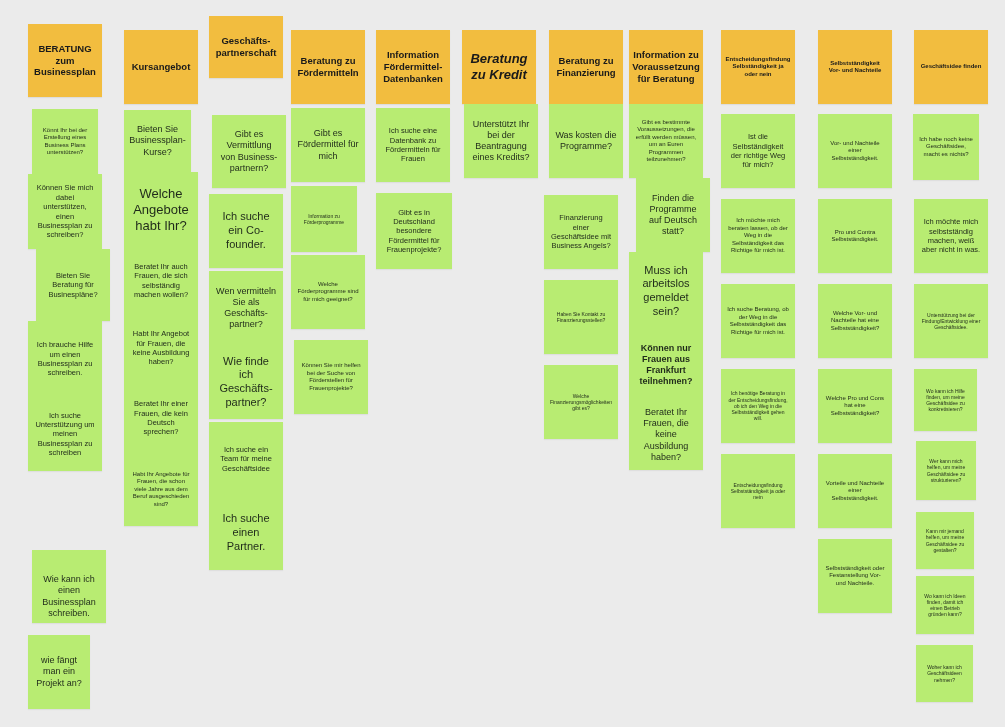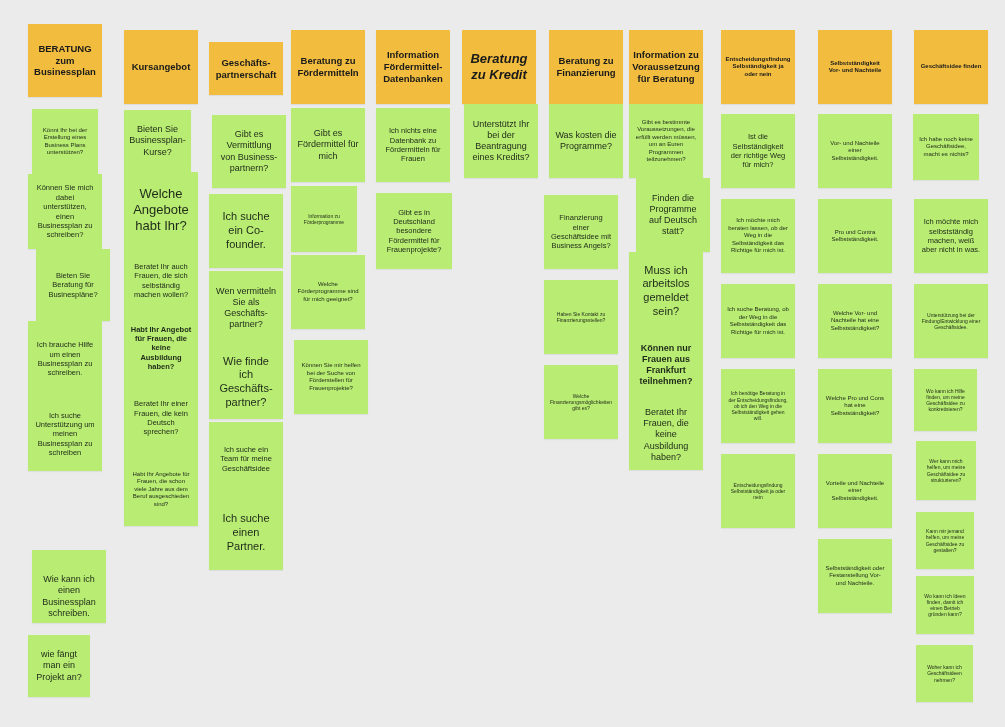--- a/index.html
+++ b/index.html
@@ -62,45 +62,45 @@
     </div>
     <div class="note sticky fs-s" style="left: 28px; top: 321px; width: 74px; height: 76px;">
       <span>Ich brauche Hilfe um einen Businessplan zu schreiben.</span>
     </div>
     <div class="note sticky fs-s" style="left: 28px; top: 397px; width: 74px; height: 74px;">
       <span>Ich suche Unterstützung um meinen Businessplan zu schreiben</span>
     </div>
     <div class="note sticky fs-m" style="left: 32px; top: 550px; width: 74px; height: 73px; align-items: flex-end;">
       <span>Wie kann ich einen Businessplan schreiben.</span>
     </div>
-    <div class="note sticky fs-m" style="left: 28px; top: 635px; width: 62px; height: 62px;">
+    <div class="note sticky fs-m" style="left: 28px; top: 635px; width: 62px; height: 74px;">
       <span>wie fängt man ein Projekt an?</span>
     </div>
     <div class="note header fs-h" style="left: 124px; top: 30px; width: 74px; height: 74px;">
       <span>Kursangebot</span>
     </div>
     <div class="note sticky fs-m" style="left: 124px; top: 110px; width: 67px; height: 62px;">
       <span>Bieten Sie Businessplan-Kurse?</span>
     </div>
     <div class="note sticky fs-xl" style="left: 124px; top: 172px; width: 74px; height: 76px;">
       <span>Welche Angebote habt Ihr?</span>
     </div>
     <div class="note sticky fs-s" style="left: 124px; top: 248px; width: 74px; height: 65px;">
       <span>Beratet Ihr auch Frauen, die sich selbständig machen wollen?</span>
     </div>
-    <div class="note sticky fs-s" style="left: 124px; top: 313px; width: 74px; height: 70px; font-weight: bold;">
+    <div class="note sticky fs-s" style="left: 124px; top: 313px; width: 74px; height: 70px;">
       <span>Habt Ihr Angebot für Frauen, die keine Ausbildung haben?</span>
     </div>
     <div class="note sticky fs-s" style="left: 124px; top: 383px; width: 74px; height: 70px;">
       <span>Beratet Ihr einer Frauen, die kein Deutsch sprechen?</span>
     </div>
     <div class="note sticky fs-xs" style="left: 124px; top: 453px; width: 74px; height: 73px;">
       <span>Habt Ihr Angebote für Frauen, die schon viele Jahre aus dem Beruf ausgeschieden sind?</span>
     </div>
-    <div class="note header fs-h" style="left: 209px; top: 42px; width: 74px; height: 53px;">
+    <div class="note header fs-h" style="left: 209px; top: 16px; width: 74px; height: 62px;">
       <span>Geschäfts-partnerschaft</span>
     </div>
     <div class="note sticky fs-m" style="left: 212px; top: 115px; width: 74px; height: 73px;">
       <span>Gibt es Vermittlung von Business-partnern?</span>
     </div>
     <div class="note sticky fs-l" style="left: 209px; top: 194px; width: 74px; height: 74px;">
       <span>Ich suche ein Co-founder.</span>
     </div>
     <div class="note sticky fs-m" style="left: 209px; top: 271px; width: 74px; height: 74px;">
       <span>Wen vermitteln Sie als Geschäfts-partner?</span>
@@ -126,21 +126,21 @@
     <div class="note sticky fs-xs" style="left: 291px; top: 255px; width: 74px; height: 74px;">
       <span>Welche Förderprogramme sind für mich geeignet?</span>
     </div>
     <div class="note sticky fs-xs" style="left: 294px; top: 340px; width: 74px; height: 74px;">
       <span>Können Sie mir helfen bei der Suche von Förderstellen für Frauenprojekte?</span>
     </div>
     <div class="note header fs-h" style="left: 376px; top: 30px; width: 74px; height: 74px;">
       <span>Information Fördermittel-Datenbanken</span>
     </div>
     <div class="note sticky fs-s" style="left: 376px; top: 108px; width: 74px; height: 74px;">
-      <span>Ich nichts eine Datenbank zu Fördermitteln für Frauen</span>
+      <span>Ich suche eine Datenbank zu Fördermitteln für Frauen</span>
     </div>
     <div class="note sticky fs-s" style="left: 376px; top: 193px; width: 76px; height: 76px;">
       <span>Gibt es in Deutschland besondere Fördermittel für Frauenprojekte?</span>
     </div>
     <div class="note header fs-hl" style="left: 462px; top: 30px; width: 74px; height: 74px;">
       <span>Beratung zu Kredit</span>
     </div>
     <div class="note sticky fs-m" style="left: 464px; top: 104px; width: 74px; height: 74px;">
       <span>Unterstützt Ihr bei der Beantragung eines Kredits?</span>
     </div>

